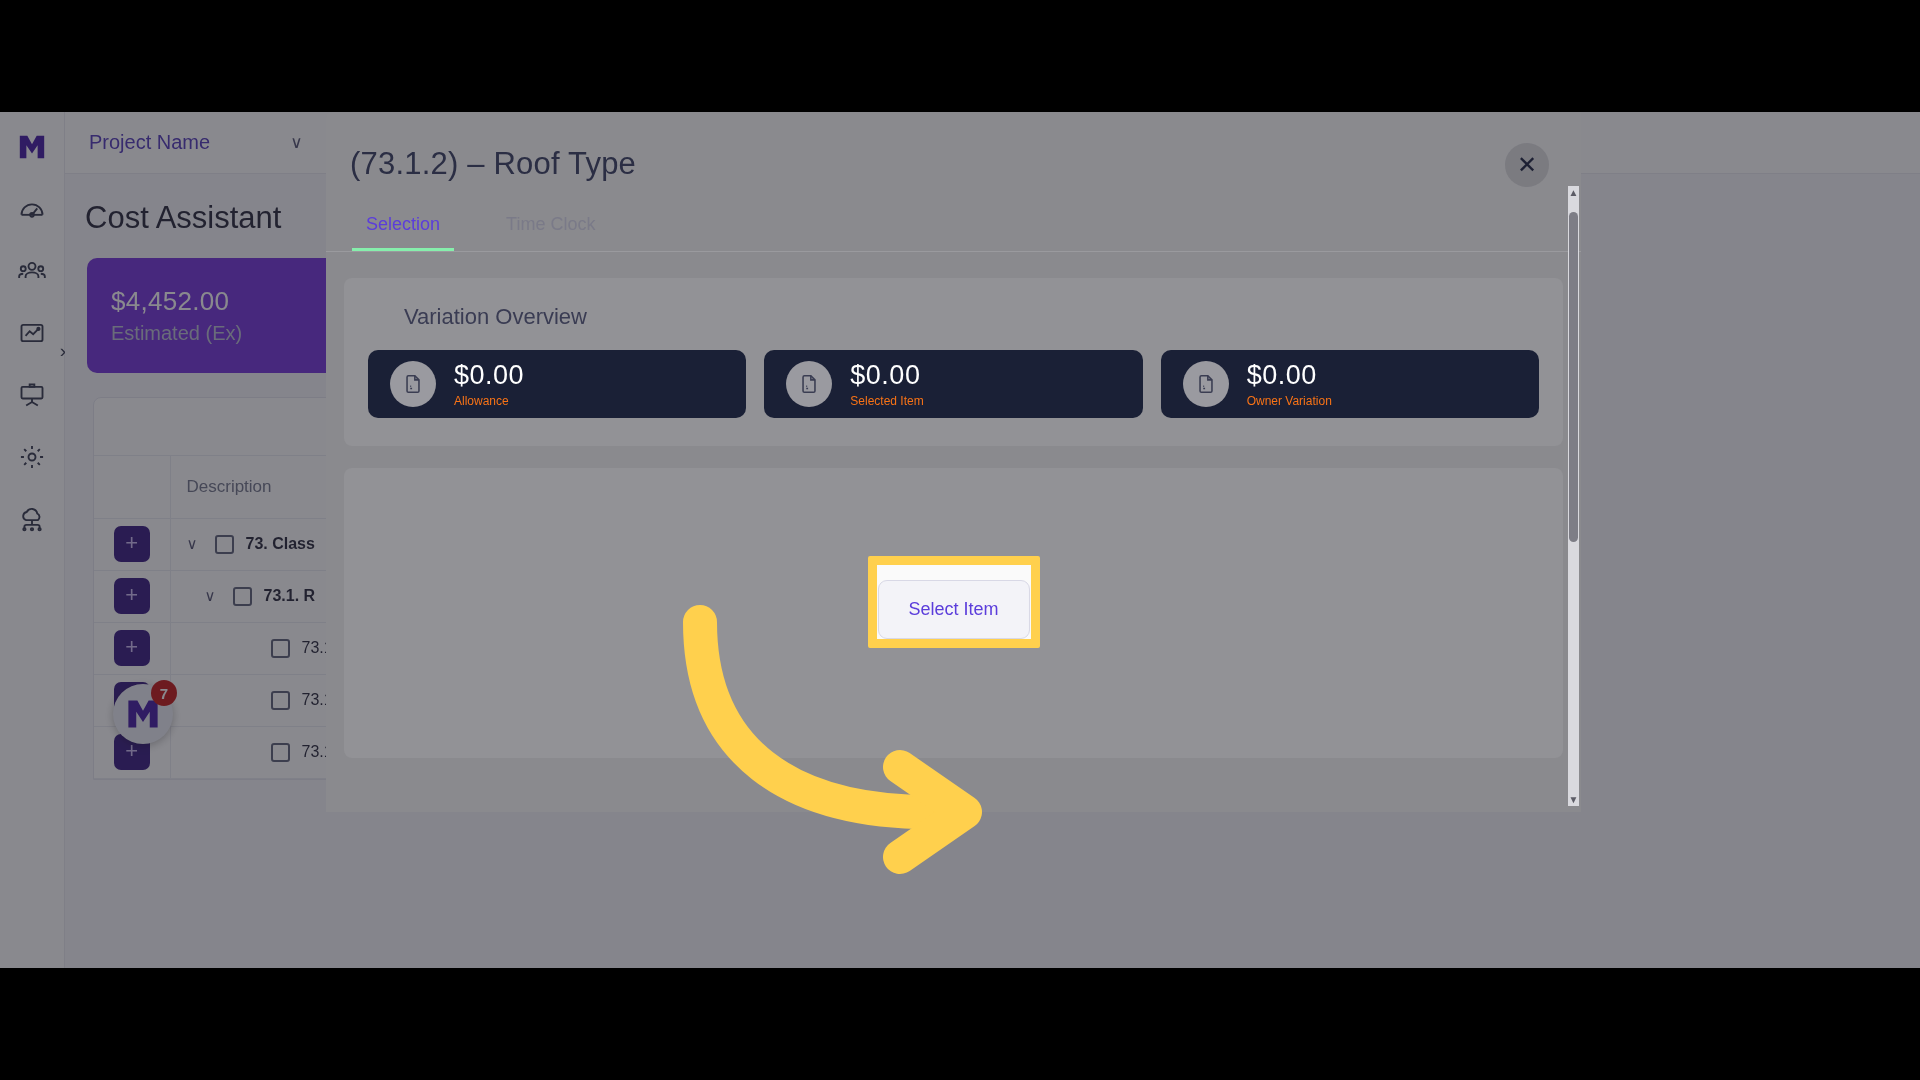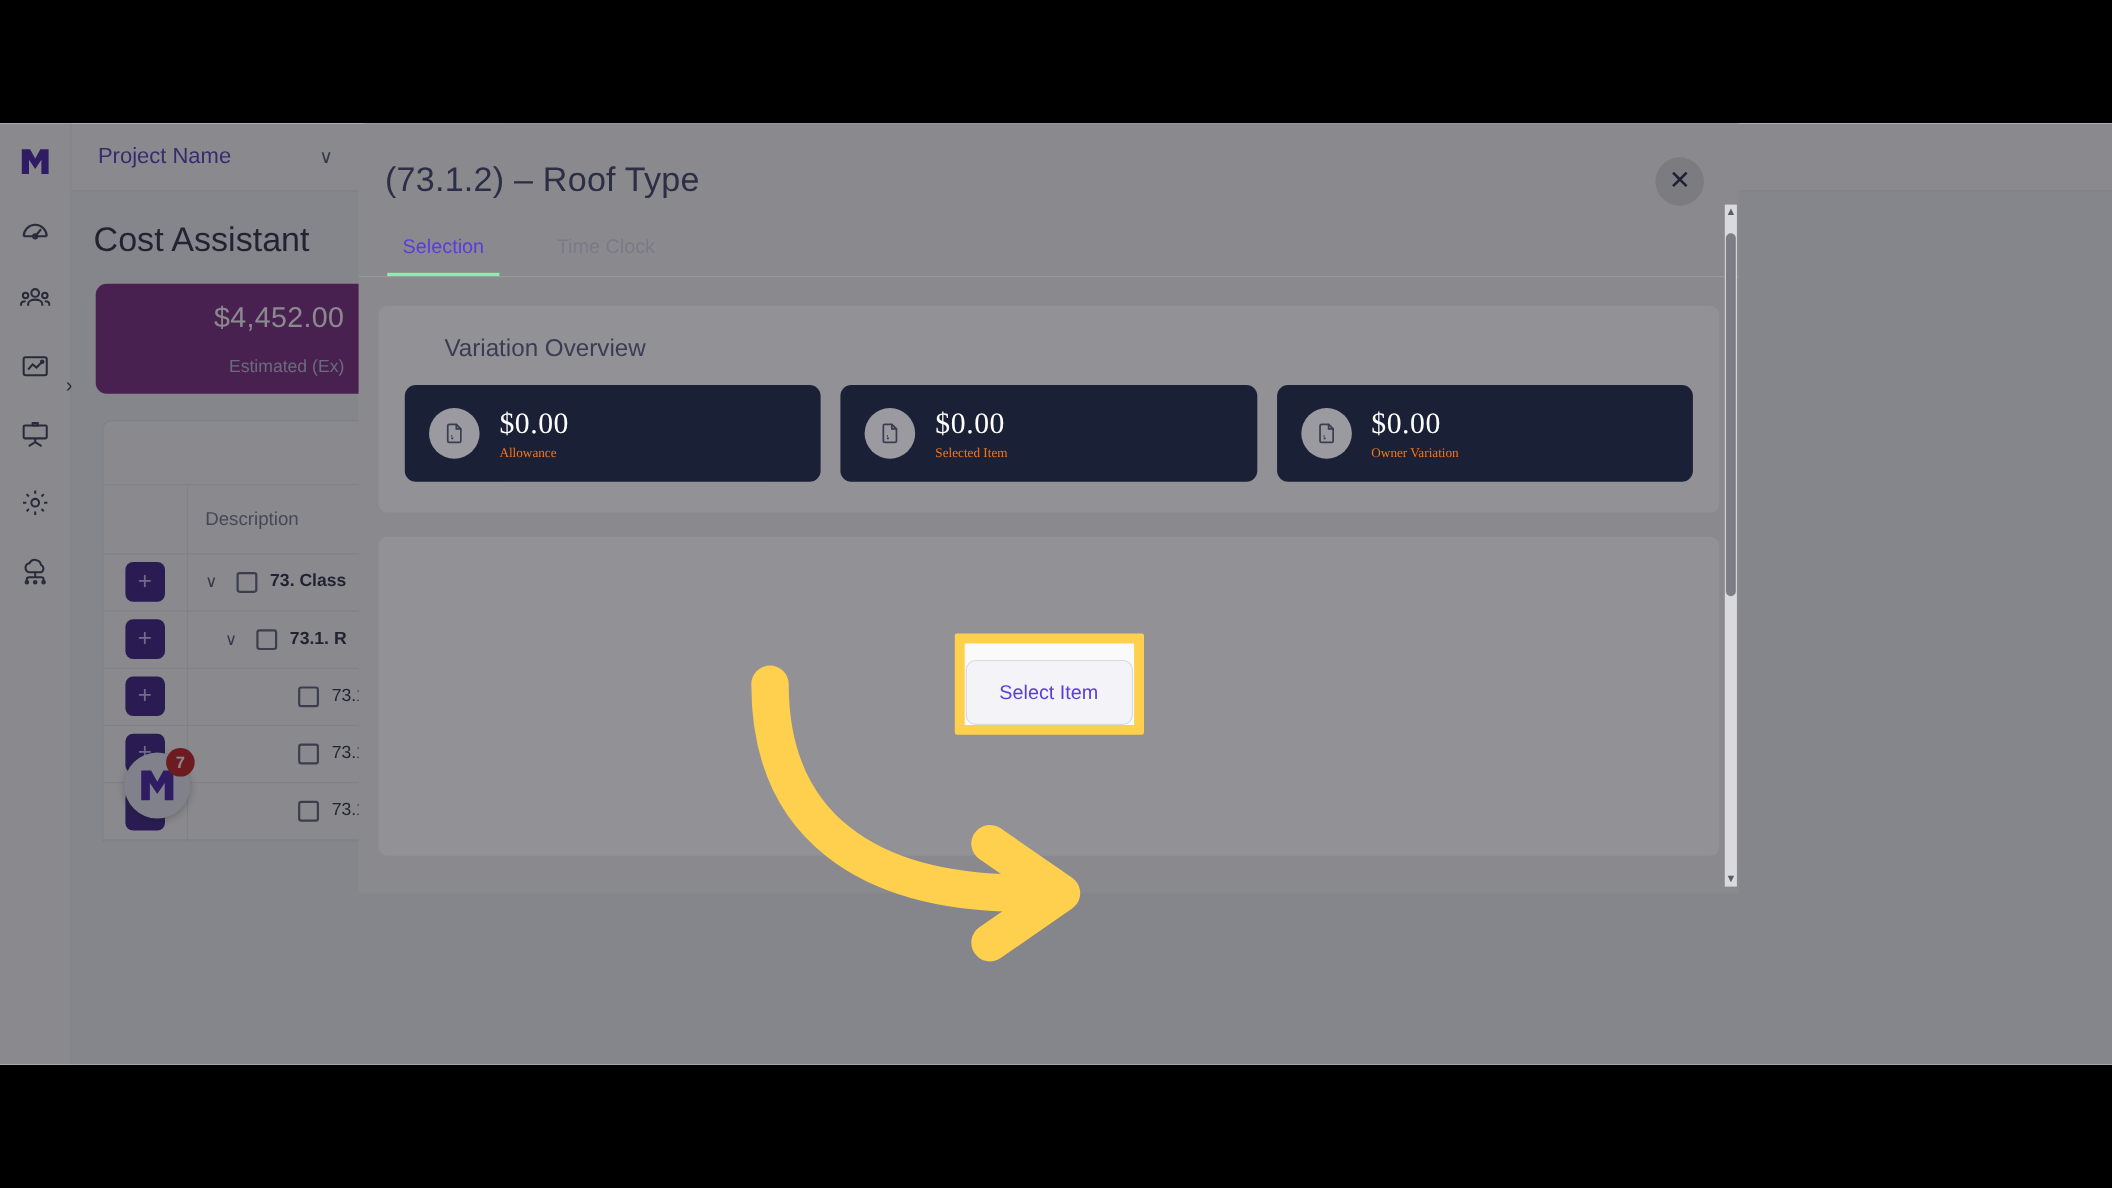--- a/index.html
+++ b/index.html
@@ -67,25 +67,25 @@
   }
   #project-select .chev { font-size: 17px; color: #4a4a6a; }
 
   #page-head {
     padding: 26px 0 0 20px;
   }
   #page-title-txt { font-size: 31px; color: #1b1b2f; font-weight: 400; }
 
   #stat-strip { padding: 22px 0 0 22px; display: flex; gap: 16px; }
   .stat-card {
-    background: #701a75; border-radius: 10px;
-    padding: 15px 24px; min-width: 250px; color: #fff; text-align: right;
+    background: #6d28d9; border-radius: 10px;
+    padding: 28px 24px; min-width: 250px; color: #fff;
   }
   .stat-val { font-size: 26px; font-weight: 400; letter-spacing: .3px; }
-  .stat-lbl { font-size: 16px; color: #b9bed2; margin-top: 21px; }
+  .stat-lbl { font-size: 20px; color: #b9bed2; margin-top: 5px; }
 
   
   #table-wrap {
     margin: 24px 0 0 28px;
     background: #fff; border: 1px solid #e4e5ee;
     border-radius: 8px 8px 0 0;
     width: 1200px;
   }
   #table-toolbar { height: 58px; border-bottom: 1px solid #e9eaf1; }
   table { border-collapse: collapse; width: 100%; }
@@ -171,23 +171,22 @@
     margin: 26px 18px 0 18px;
     background: rgba(255,255,255,.07);
     border-radius: 8px;
   }
   #panel-overview { padding: 26px 24px 28px 24px; }
   #section-title { font-size: 22px; color: #3a3c53; margin-bottom: 20px; margin-left: 36px; }
 
   #cards { display: flex; gap: 18px; }
   .vcard {
     flex: 1; background: #1a2036; border-radius: 10px;
-    height: 88px; display: flex; align-items: center; gap: 18px;
+    height: 68px; display: flex; align-items: center; gap: 18px;
     padding: 0 22px;
-    font-family: Liberation Serif, serif;
   }
   .vcard-ico {
     width: 46px; height: 46px; border-radius: 50%;
     background: #9a9aa0; flex: none;
     display: flex; align-items: center; justify-content: center;
     color: #3a3d52;
   }
   .vcard-ico svg { width: 22px; height: 22px; }
   .vcard-val { font-size: 27px; color: #ffffff; font-weight: 400; letter-spacing: .5px; }
   .vcard-lbl { font-size: 12px; color: #f97316; margin-top: 3px; }

